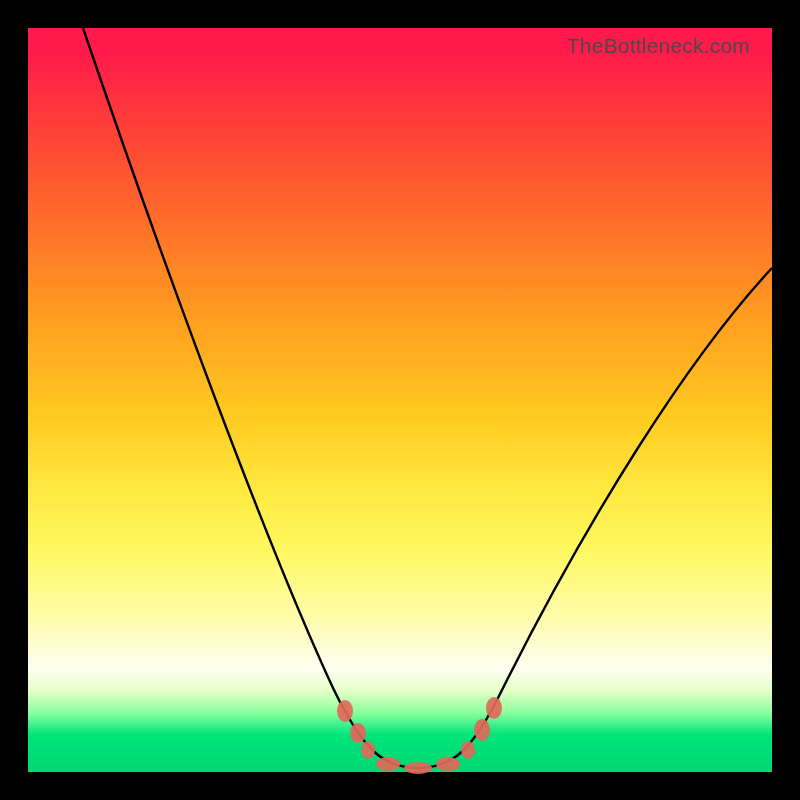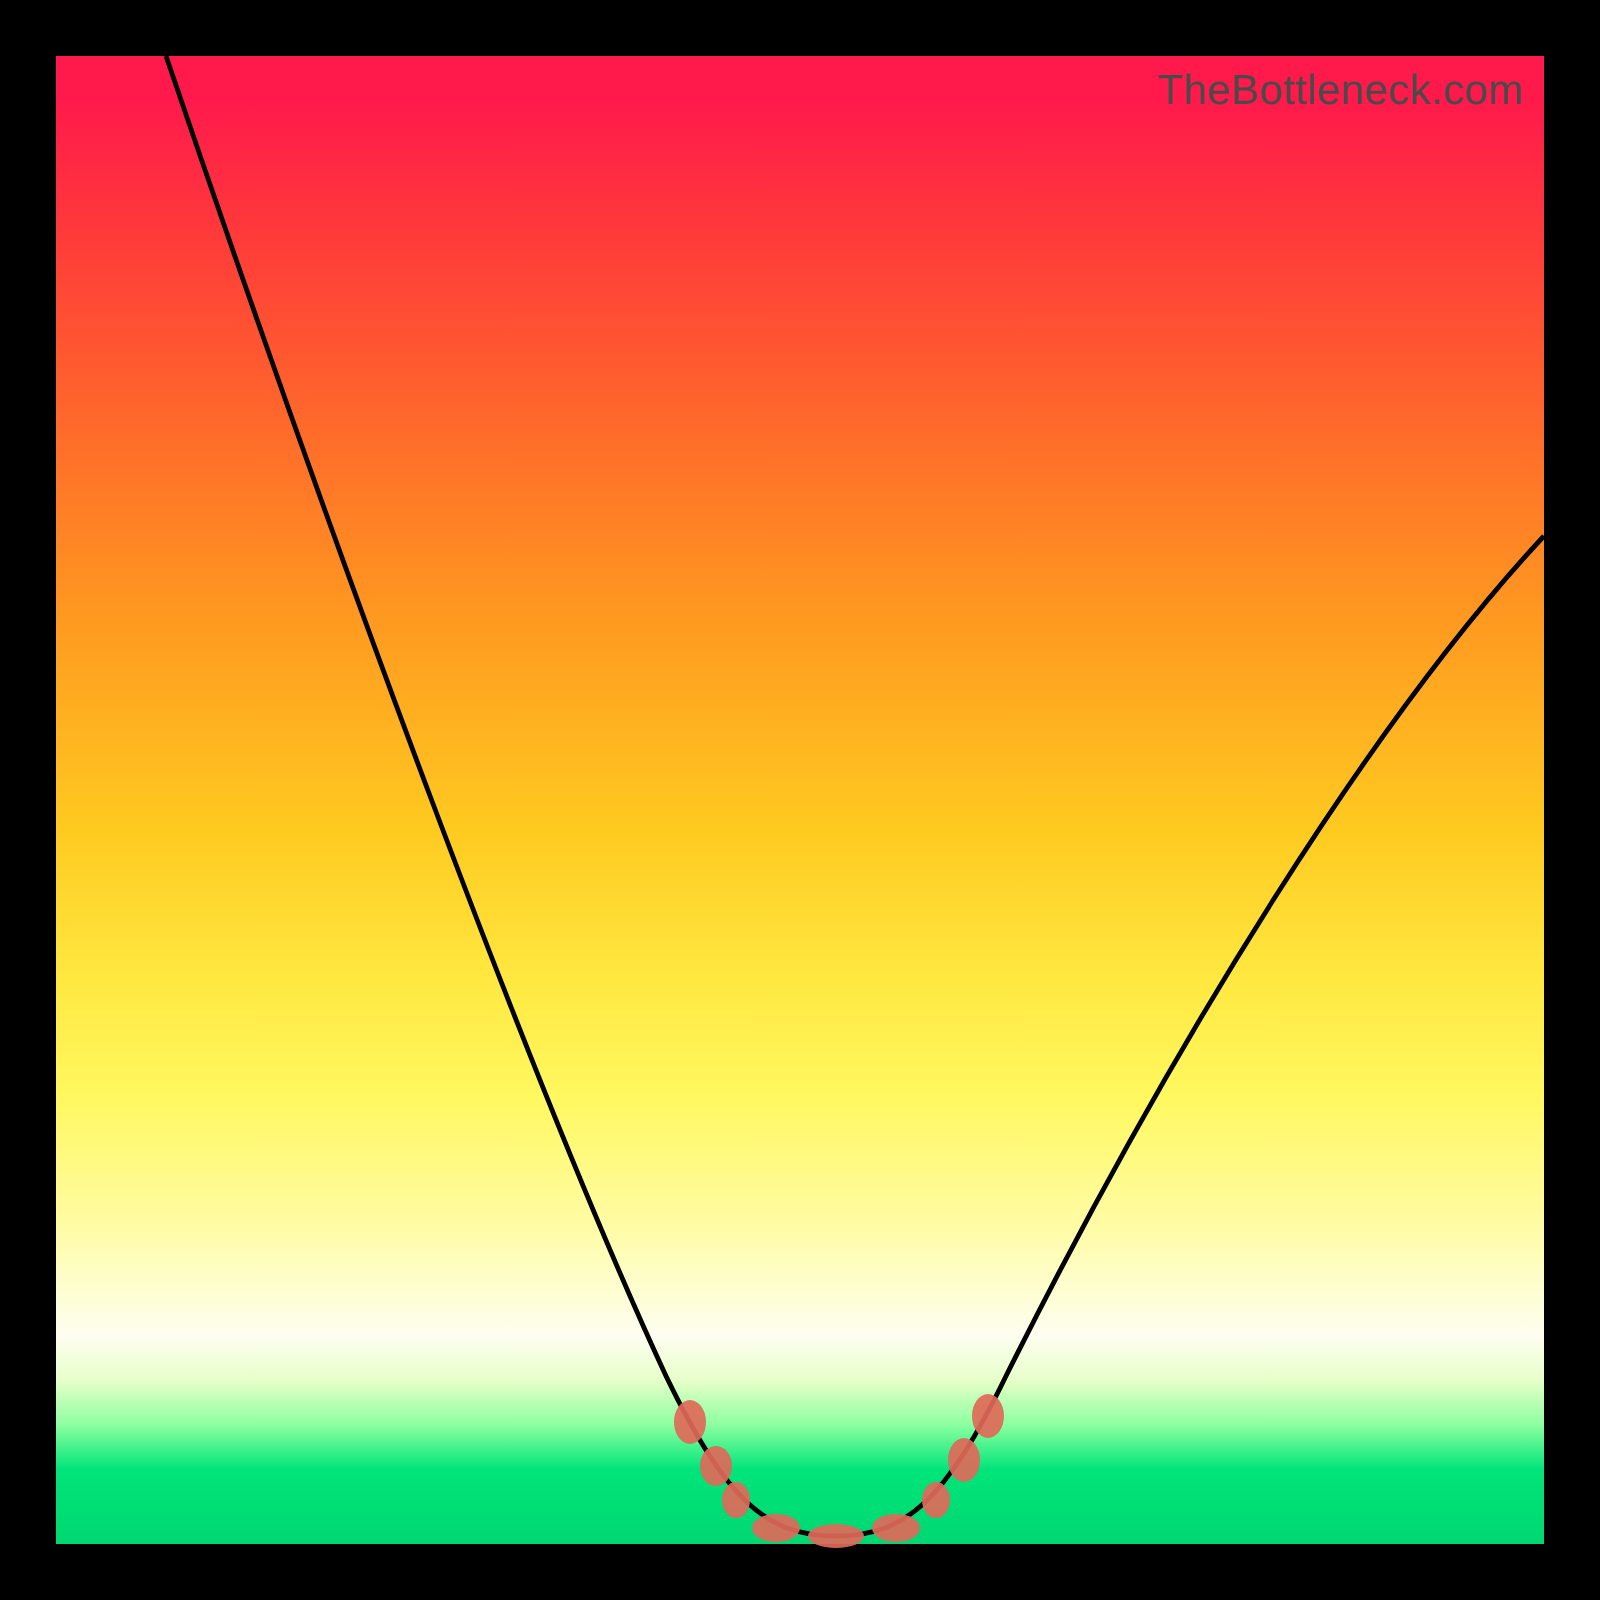--- a/index.html
+++ b/index.html
@@ -37,21 +37,21 @@
       #fdfef0 86%,
       #e6ffc8 89%,
       #8cffa0 92%,
       #00e57a 95%,
       #00d772 100%
     );
   }
   .watermark {
     position: absolute;
     top: 6px;
-    right: 10px;
+    right: 22px;
     color: #4a4a4a;
     font-size: 21px;
     font-weight: 400;
     letter-spacing: 0.2px;
     user-select: none;
     margin-left: 22px;
   }
   svg.curve {
     position: absolute;
     left: 0;

